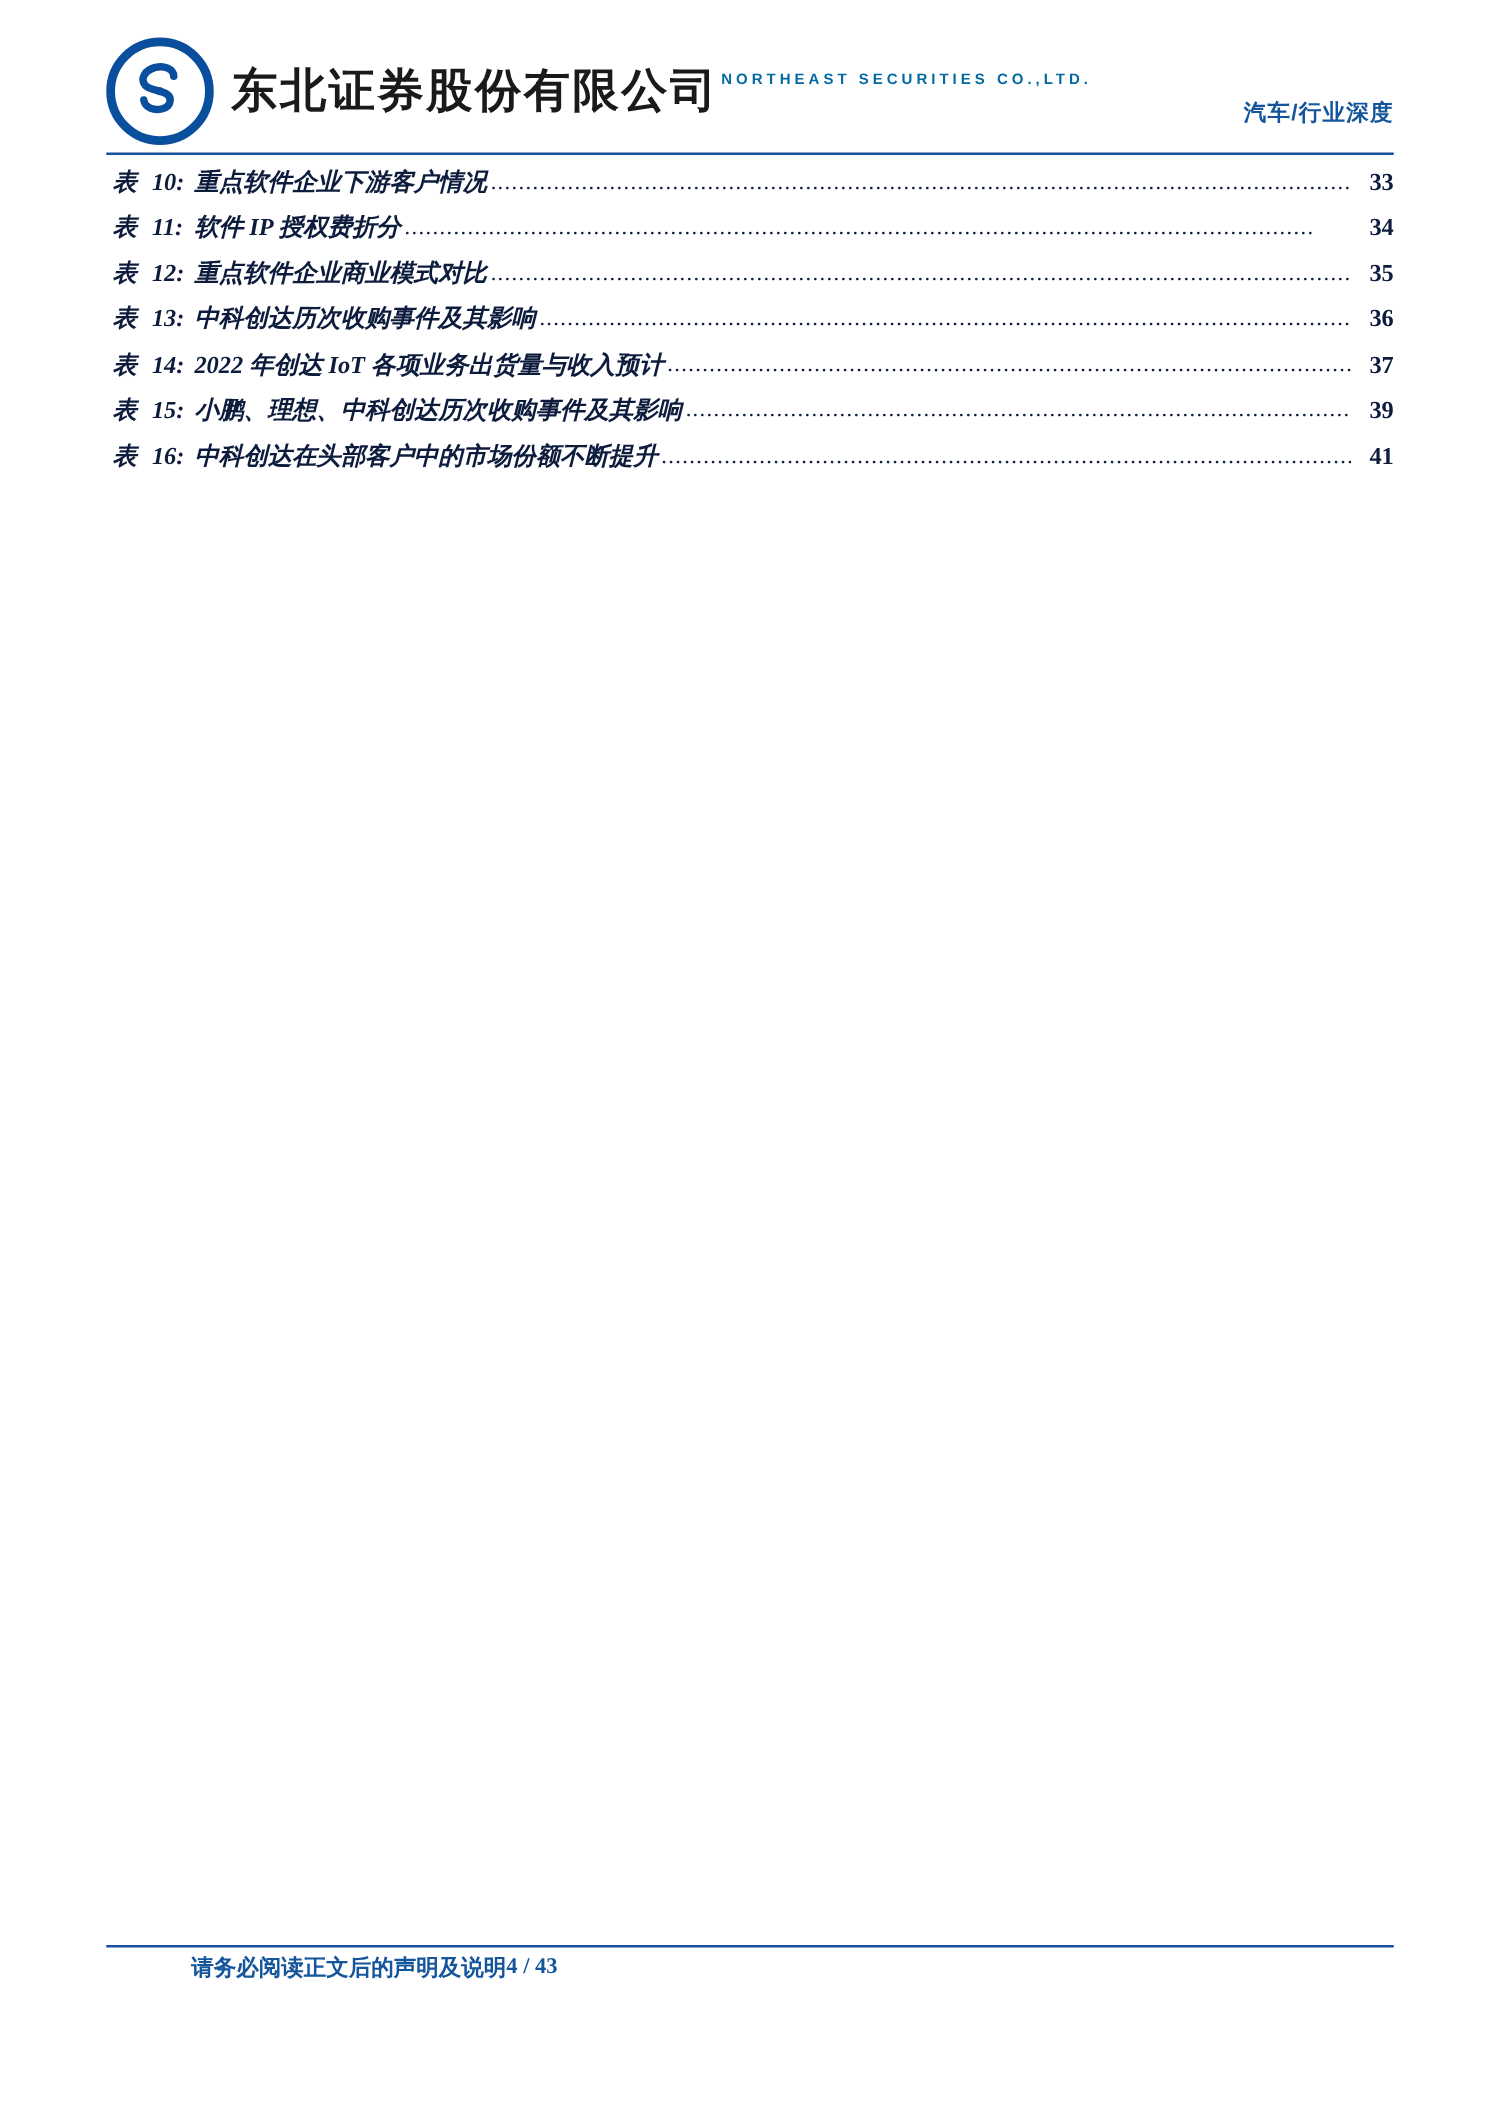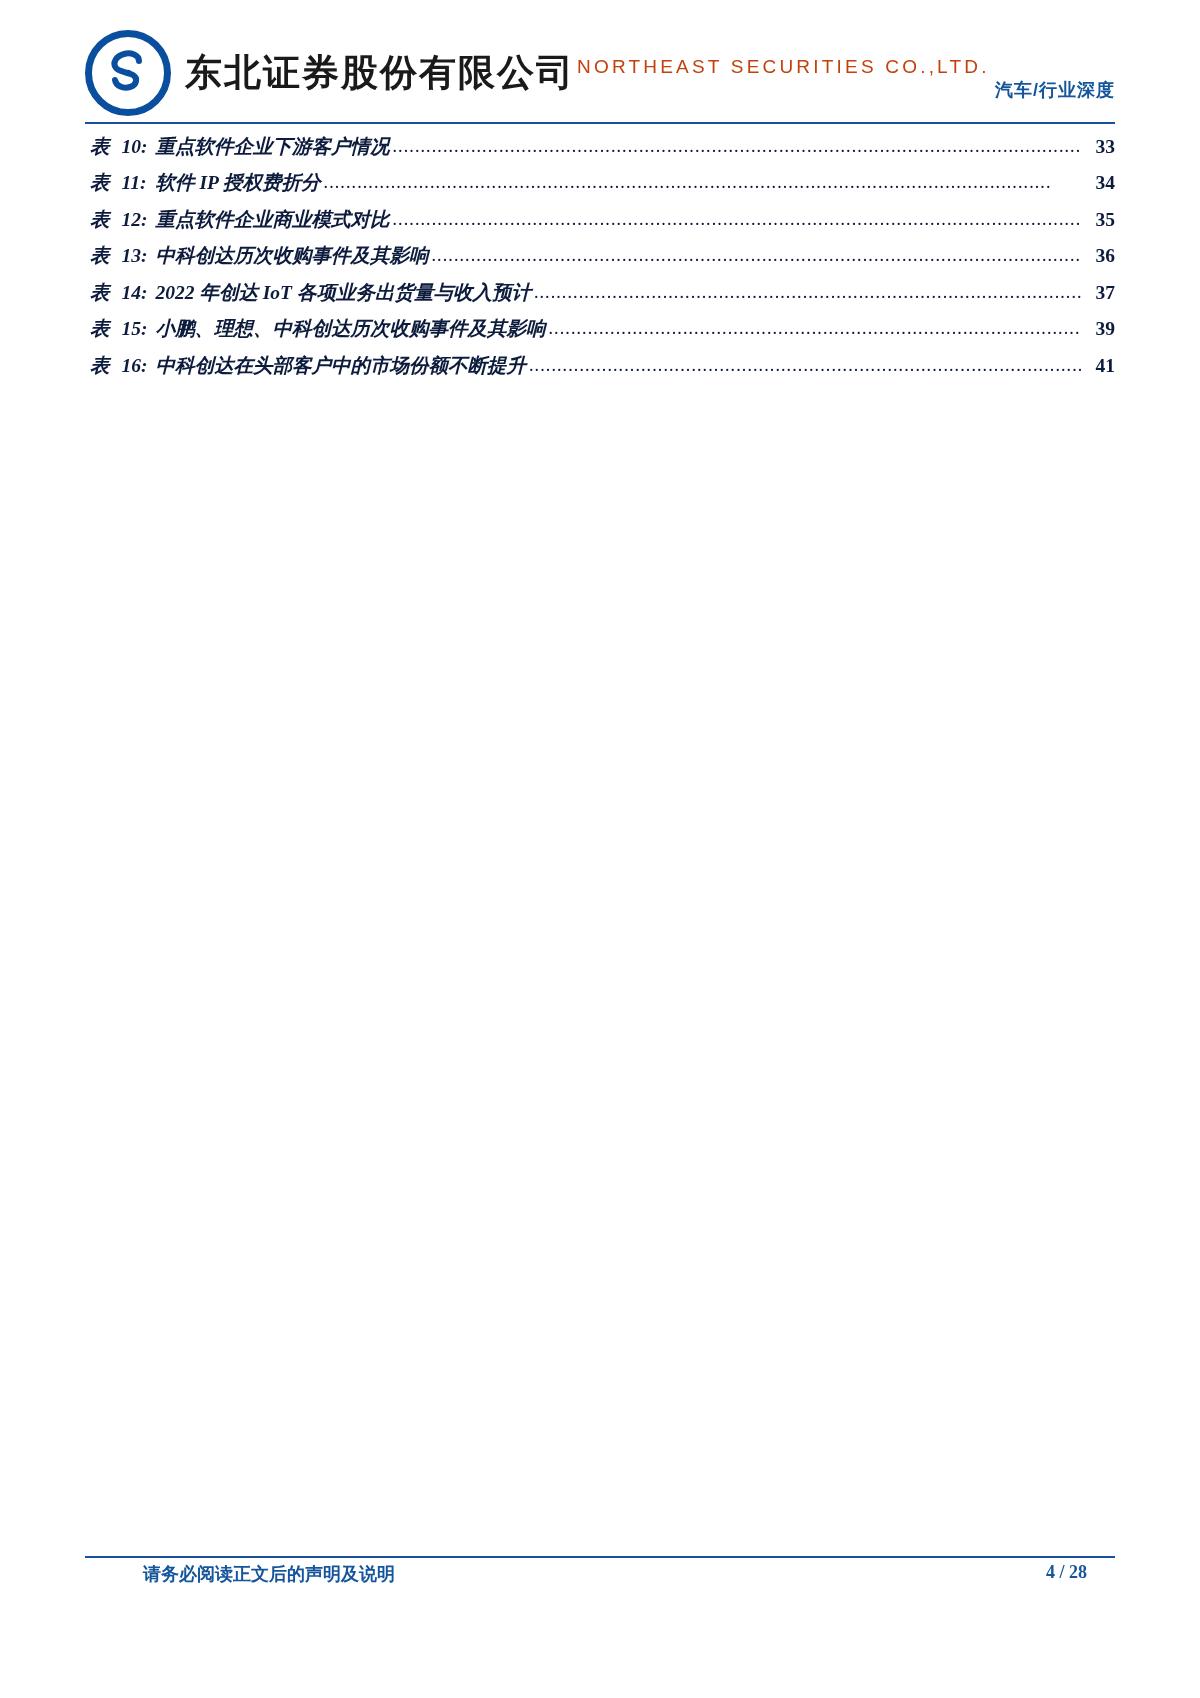--- a/index.html
+++ b/index.html
@@ -60,25 +60,26 @@
   .logo-cn {
     font-family: "Liberation Sans", sans-serif;
     font-weight: bold;
     font-size: 37px;
     letter-spacing: 2px;
     color: #1a1a1a;
     line-height: 1.15;
   }
   .logo-en {
     font-family: "Liberation Sans", sans-serif;
-    font-size: 19px;
+    font-size: 12px;
     letter-spacing: 3.2px;
-    color: #c2410c;
+    color: #0369a1;
     margin-top: 4px;
     padding-left: 2px;
+    font-weight: bold;
   }
   .header-right {
     position: absolute;
     right: 0;
     top: 48px;
     font-family: "Liberation Sans", sans-serif;
     font-weight: bold;
     font-size: 18px;
     color: #14559b;
     letter-spacing: 1px;
@@ -149,27 +150,27 @@
   .footer-rule {
     position: absolute;
     left: 85px;
     top: 1556px;
     width: 1030px;
     height: 0;
     border-top: 2px solid #1a4f9c;
   }
   .footer {
     position: absolute;
-    left: 75px;
+    left: 85px;
     top: 1562px;
     width: 1030px;
     height: 40px;
     display: flex;
     align-items: flex-start;
-    justify-content: space-between;
+    justify-content: flex-start;
   }
   .footer-left {
     font-family: "Liberation Serif", "DejaVu Serif", serif;
     font-weight: bold;
     font-size: 18px;
     color: #14559b;
     padding-left: 68px;
   }
   .footer-right {
     font-family: "Liberation Serif", "DejaVu Serif", serif;
@@ -257,16 +258,16 @@
       <span class="toc-title">中科创达在头部客户中的市场份额不断提升</span>
       <span class="toc-dots">..................................................................................................................................</span>
       <span class="toc-page">41</span>
     </div>
 
   </div>
 
   <div class="footer-rule"></div>
   <div class="footer">
     <div class="footer-left">请务必阅读正文后的声明及说明</div>
-    <div class="footer-right">4 / 28</div>
+    <div class="footer-right">4 / 43</div>
   </div>
 
 </div>
 
 </body></html>

